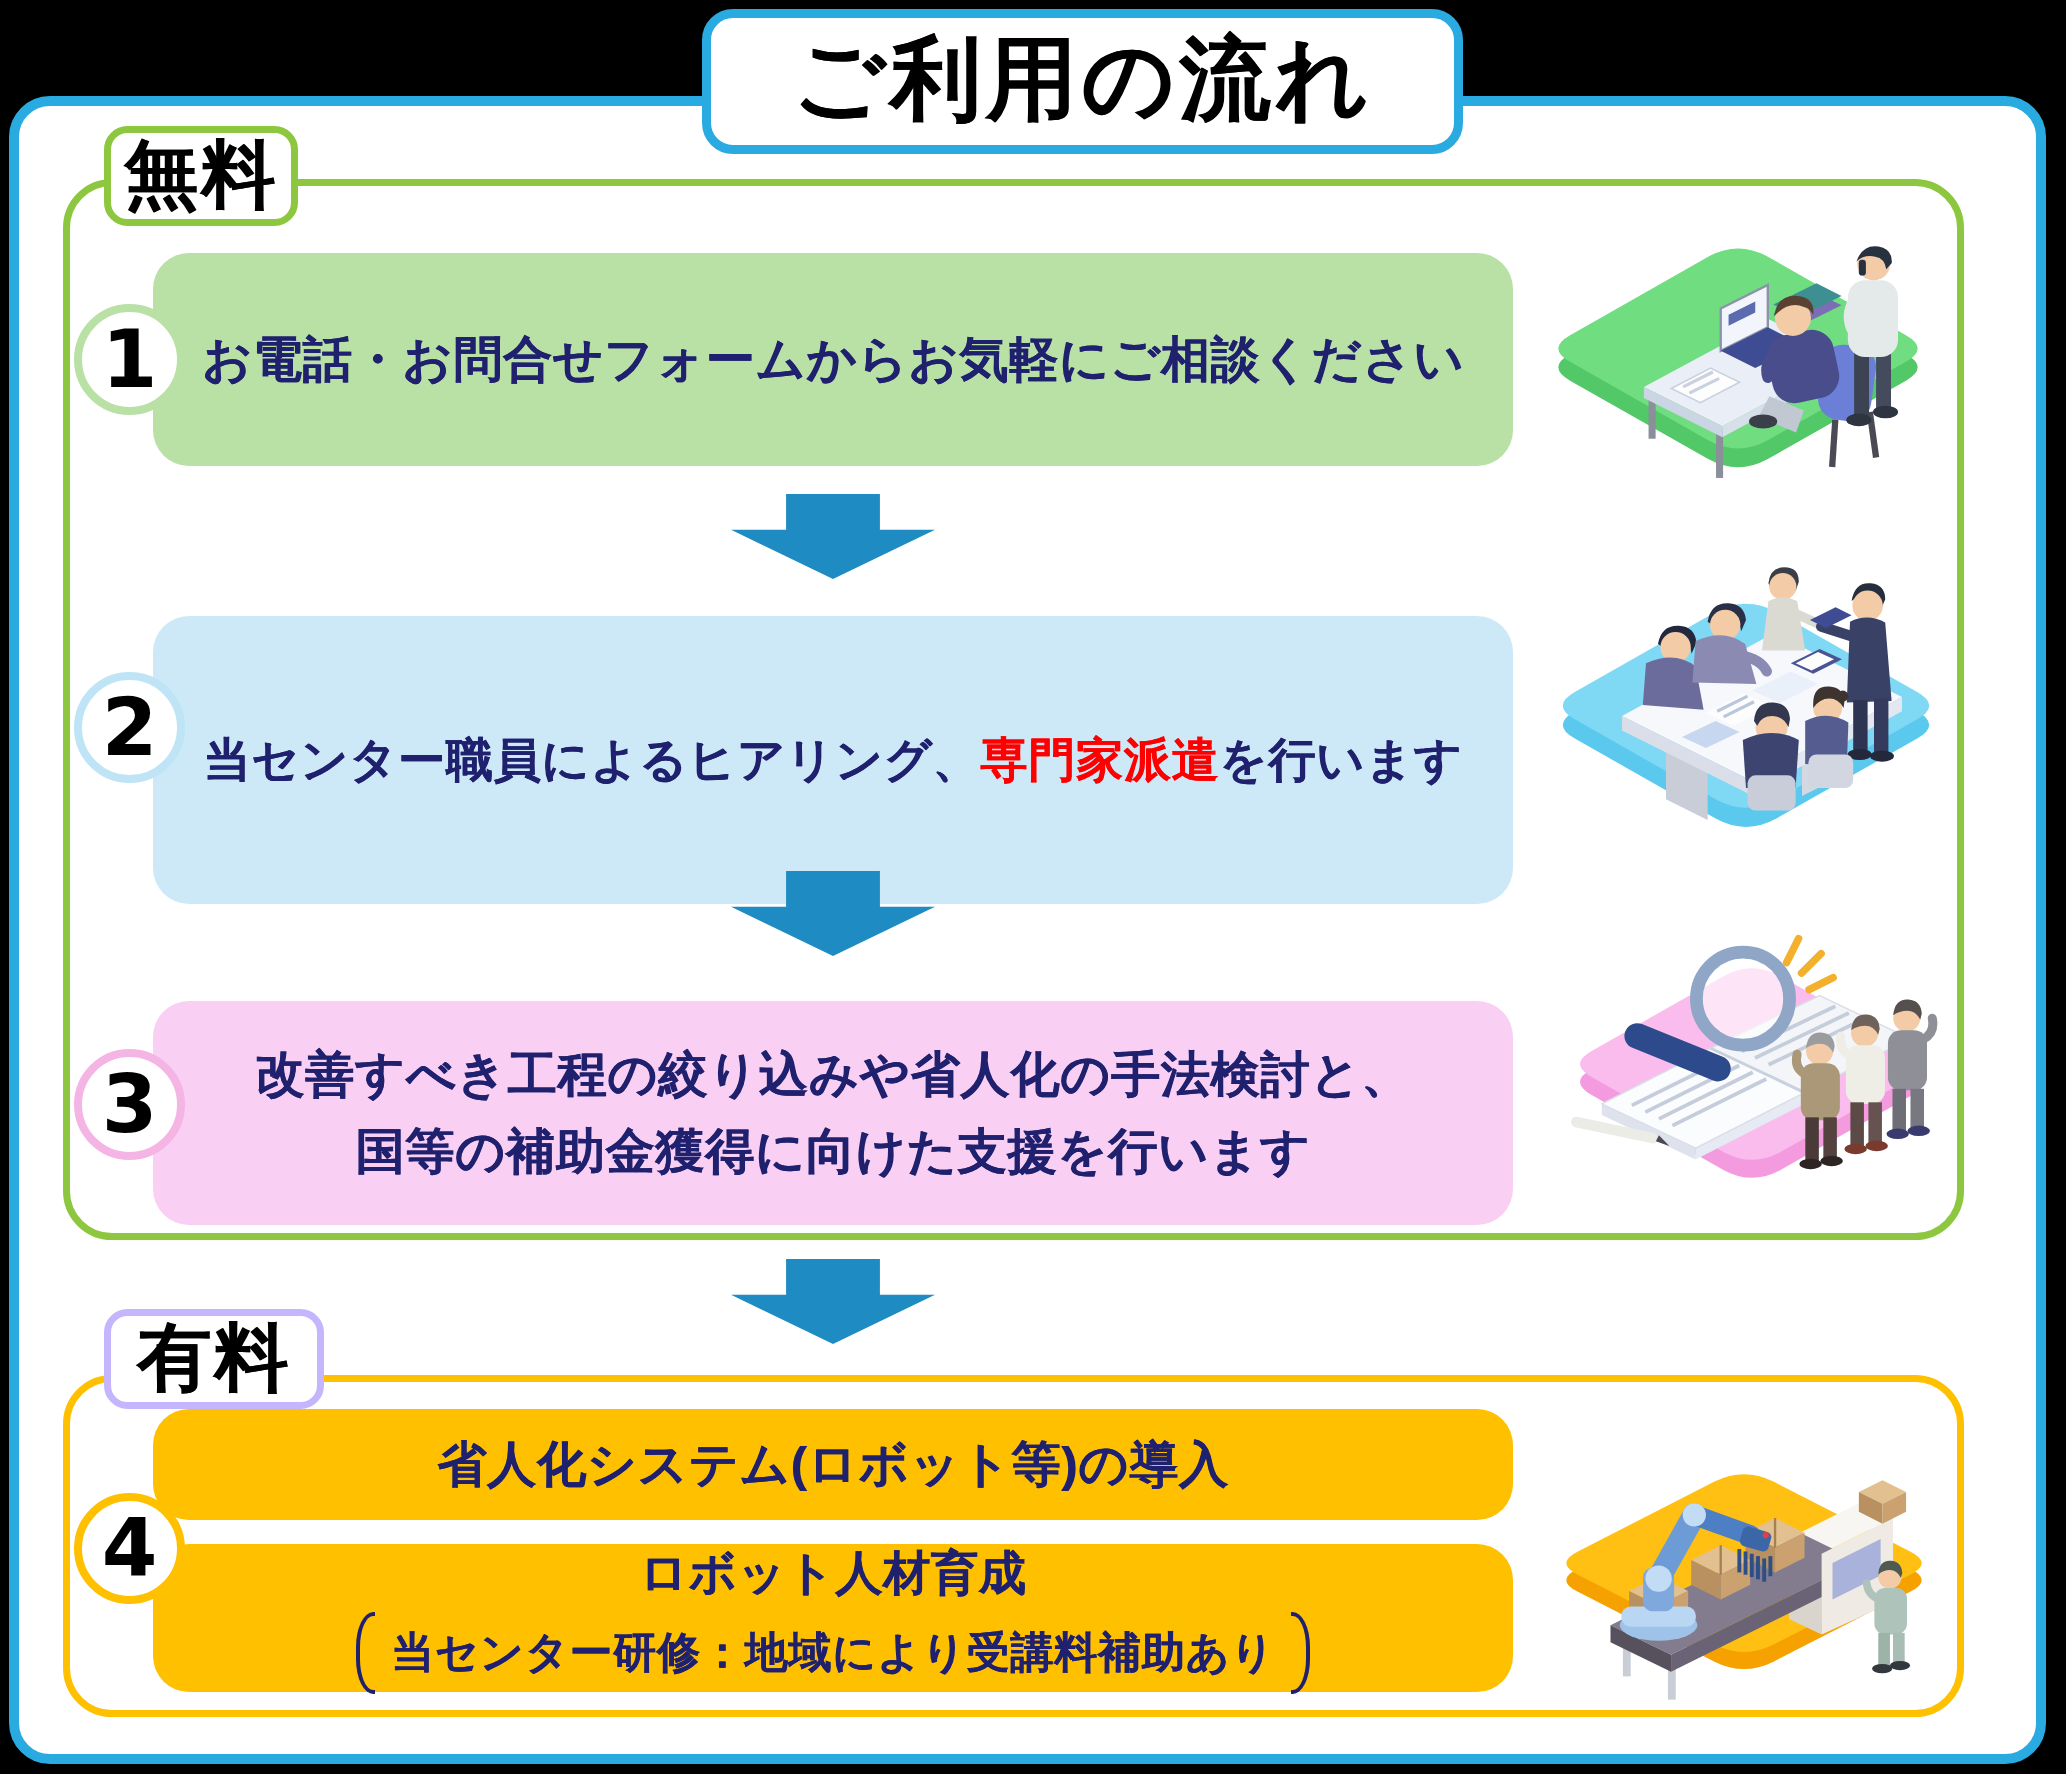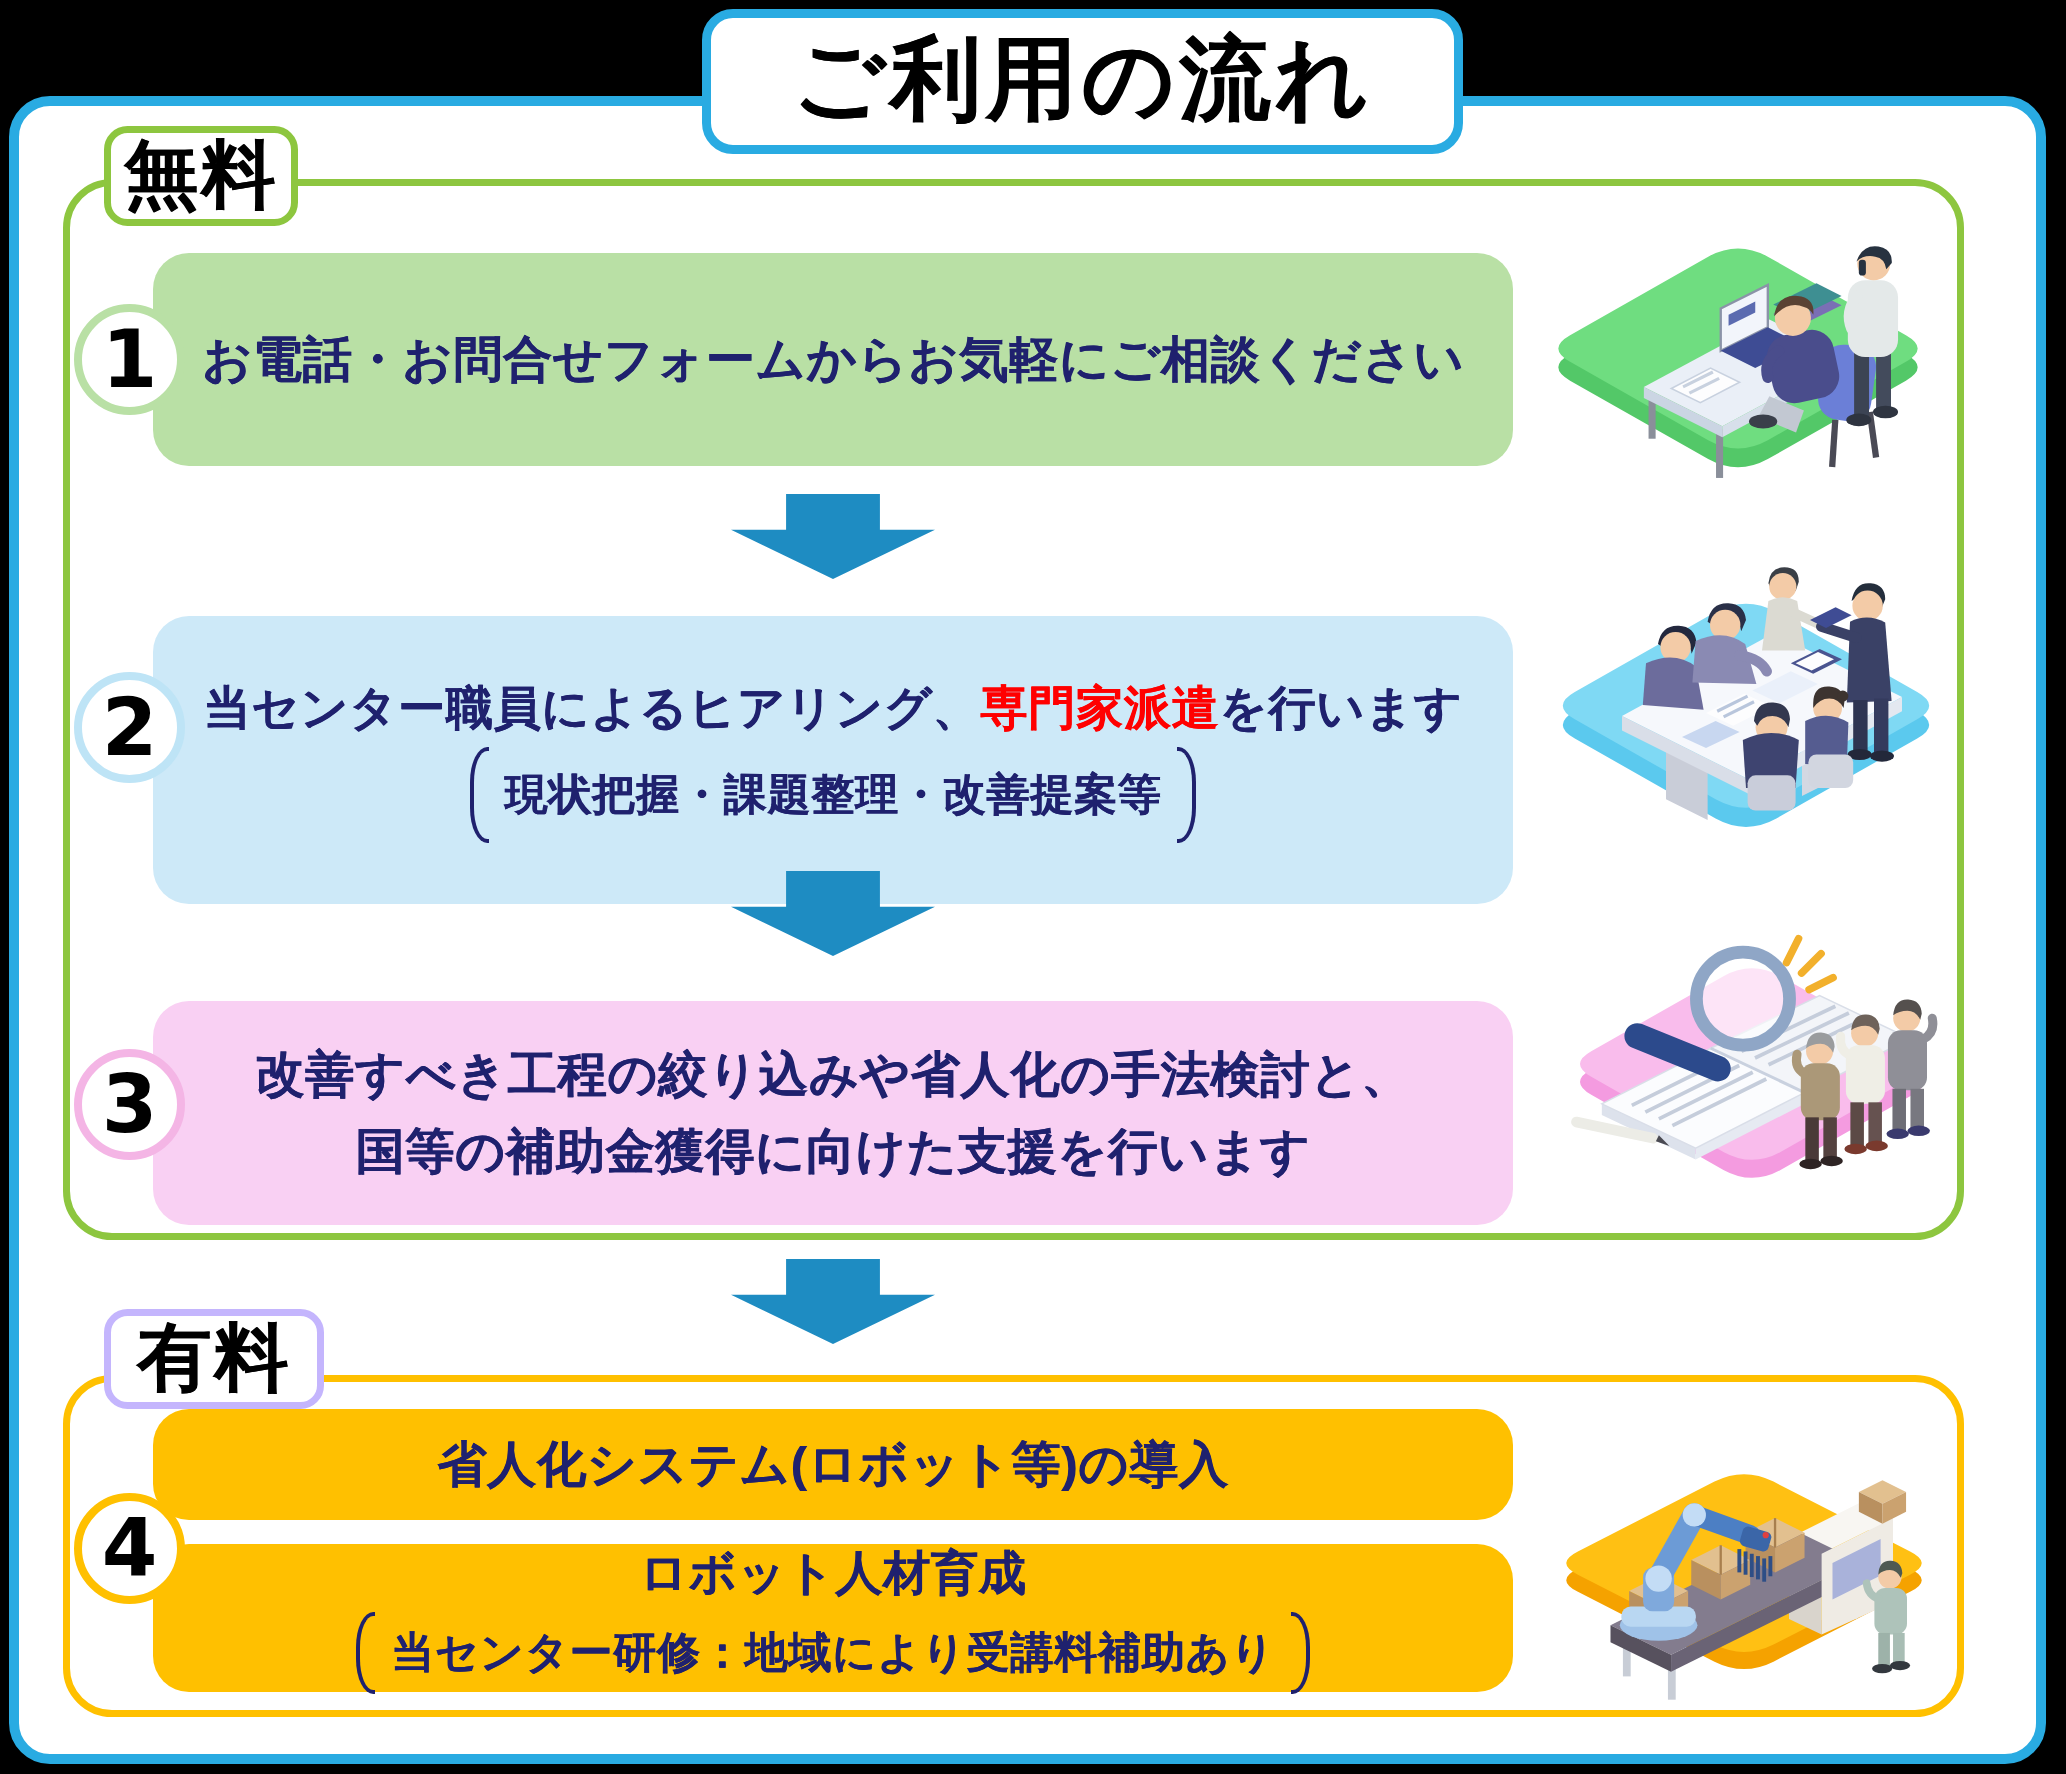--- a/index.html
+++ b/index.html
@@ -99,25 +99,20 @@
   </div>
   <div class="num-circle c1">
     <span>1</span>
   </div>
 
   <div class="arrow arrow1"></div>
 
   <div class="step-box box2">
     <div class="step-line2">
       <span>当センター職員によるヒアリング、</span><span class="accent-red">専門家派遣</span><span>を行います</span>
-    </div>
-    <div class="note-row">
-      <div class="brk brk-l brk-tall"></div>
-      <div class="note-text">現状把握・課題整理・改善提案等</div>
-      <div class="brk brk-r brk-tall"></div>
     </div>
   </div>
   <div class="num-circle c2">
     <span>2</span>
   </div>
 
   <div class="arrow arrow2"></div>
 
   <div class="step-box box3">
     <div class="step-line">改善すべき工程の絞り込みや省人化の手法検討と、</div>

